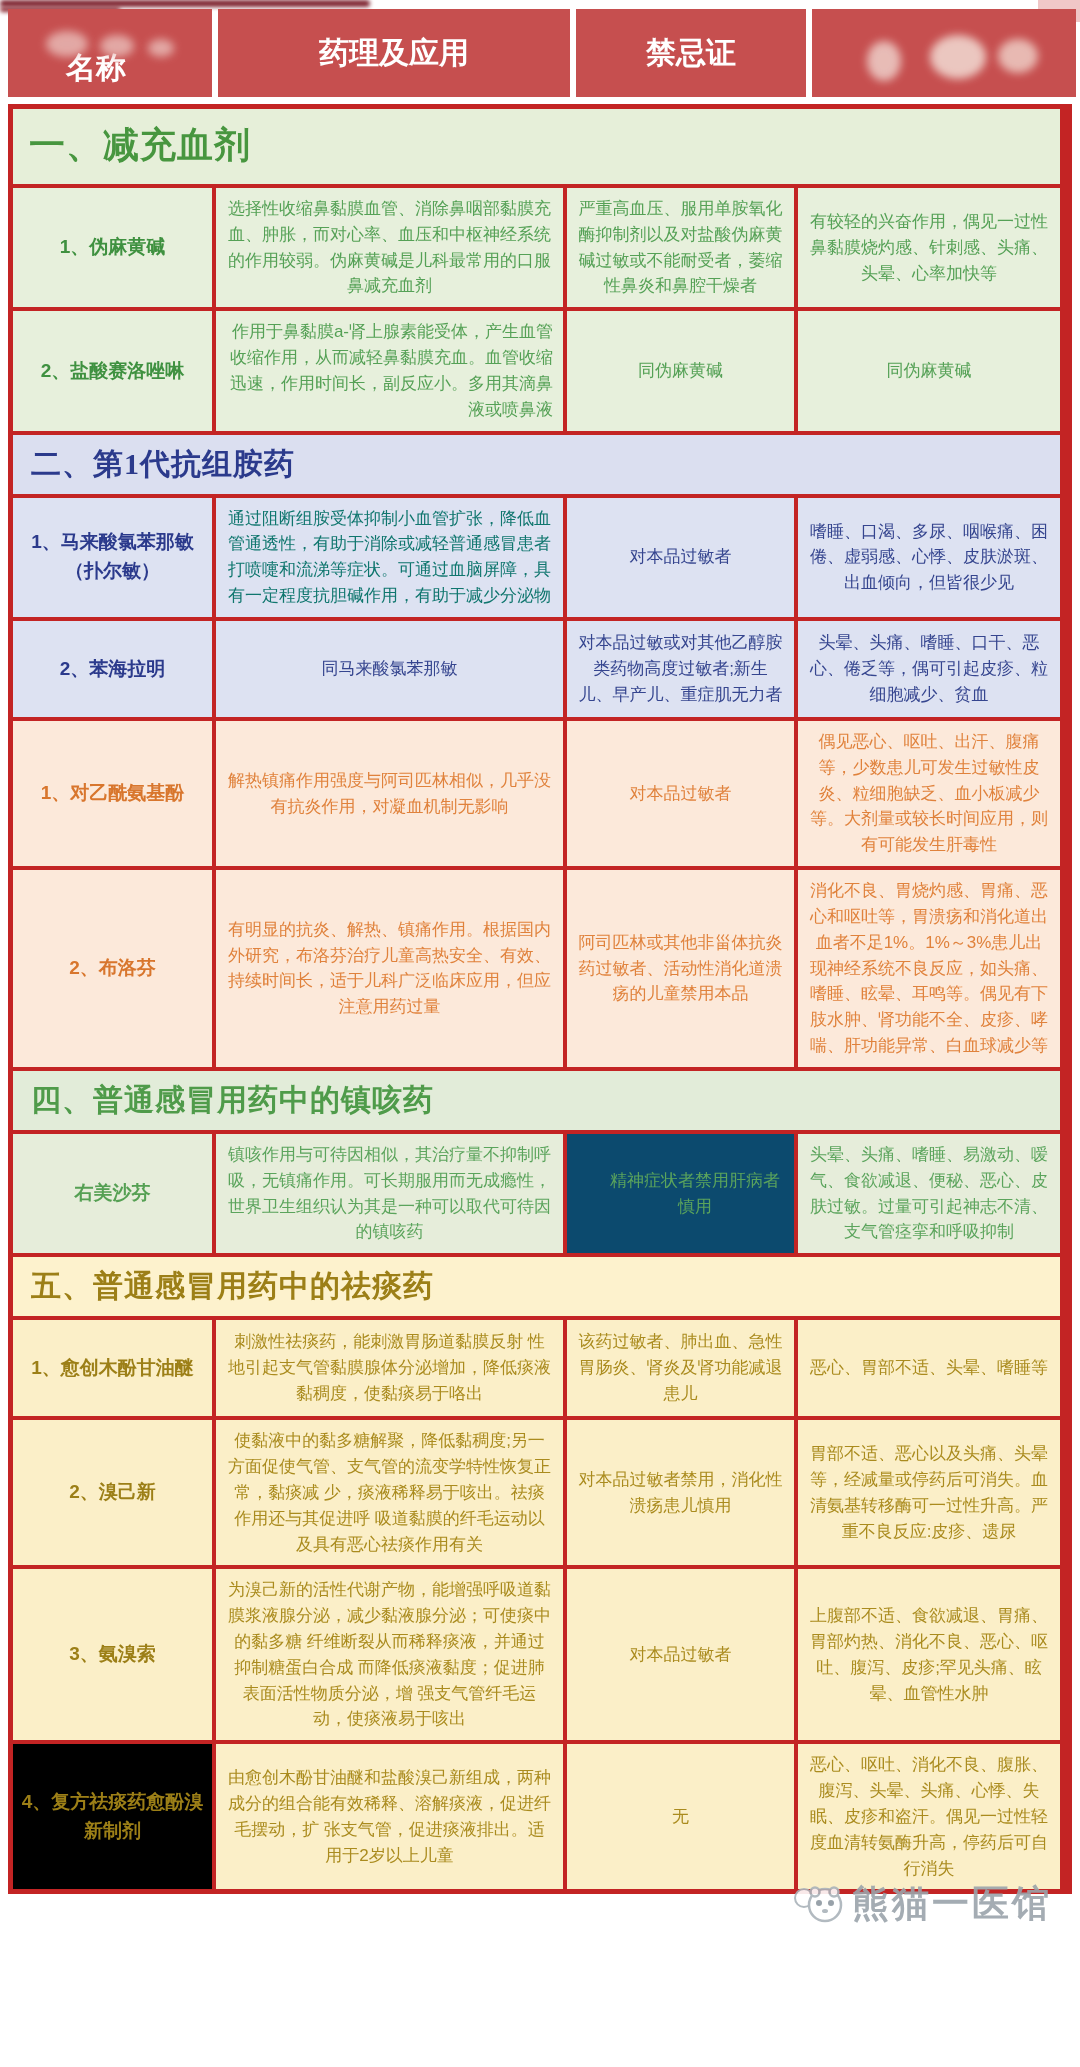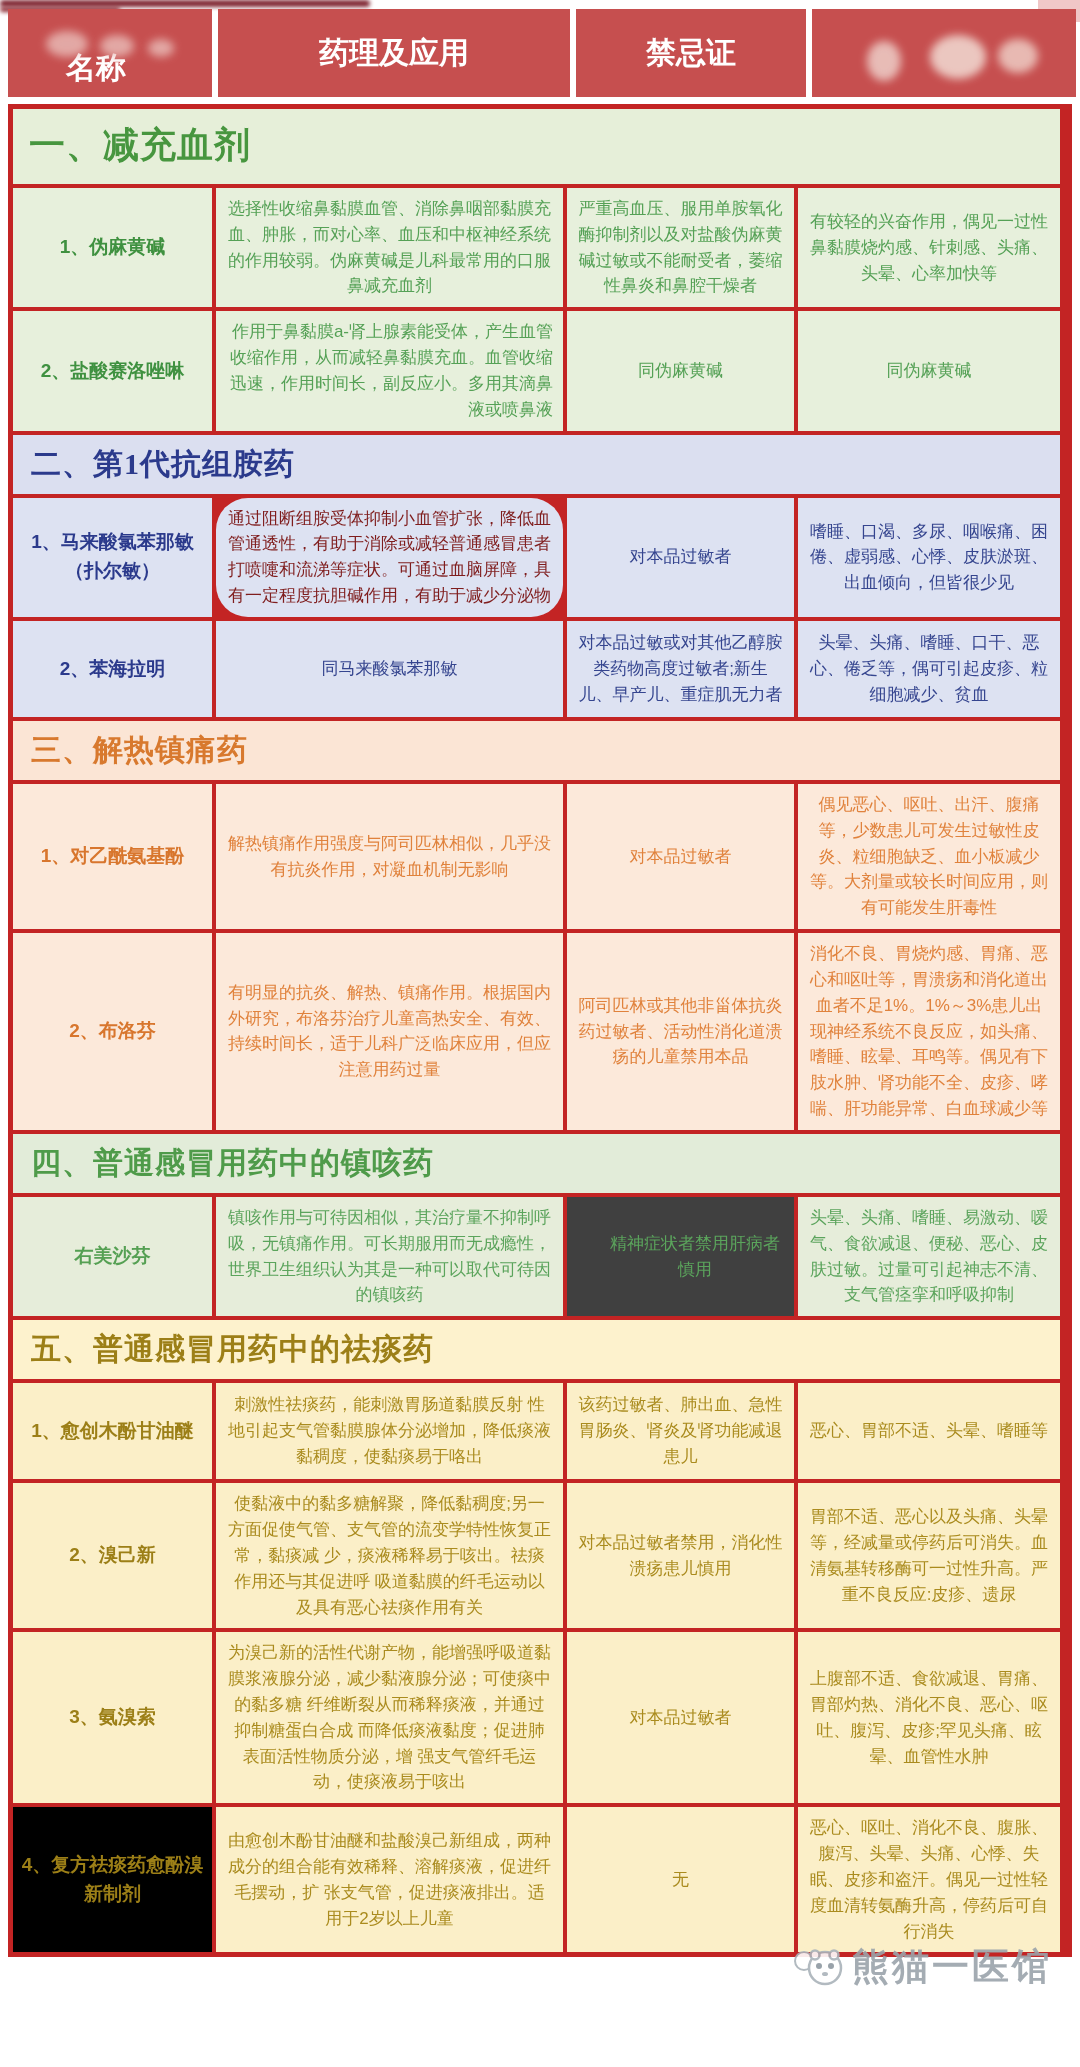--- a/index.html
+++ b/index.html
@@ -153,42 +153,41 @@
         <div class="cell contraindication-cell" style="background: rgb(231, 240, 220); color: rgb(85, 161, 86); min-height: 118px;">
           <div class="inner">同伪麻黄碱</div>
         </div>
         <div class="cell adverse-reaction-cell" style="background: rgb(231, 240, 220); color: rgb(85, 161, 86); min-height: 118px;">
           <div class="inner">同伪麻黄碱</div>
         </div>
         <div class="section-header" style="background: rgb(219, 223, 240); color: rgb(43, 58, 140);">二、第1代抗组胺药</div>
         <div class="cell name-cell drug-name-cell" style="background: rgb(221, 226, 242); color: rgb(43, 58, 140);">
           <div class="inner">1、马来酸氯苯那敏（扑尔敏）</div>
         </div>
-        <div class="cell pharmacology-cell" style="background: rgb(221, 226, 242); color: #7f1d1d; border-radius: 32px;">
+        <div class="cell pharmacology-cell" style="background: rgb(221, 226, 242); color: #0f766e;">
           <div class="inner">通过阻断组胺受体抑制小血管扩张，降低血管通透性，有助于消除或减轻普通感冒患者打喷嚏和流涕等症状。可通过血脑屏障，具有一定程度抗胆碱作用，有助于减少分泌物</div>
         </div>
         <div class="cell contraindication-cell" style="background: rgb(221, 226, 242); color: rgb(53, 69, 143);">
           <div class="inner">对本品过敏者</div>
         </div>
         <div class="cell adverse-reaction-cell" style="background: rgb(221, 226, 242); color: rgb(53, 69, 143);">
           <div class="inner">嗜睡、口渴、多尿、咽喉痛、困倦、虚弱感、心悸、皮肤淤斑、出血倾向，但皆很少见</div>
         </div>
         <div class="cell name-cell drug-name-cell" style="background: rgb(221, 226, 242); color: rgb(43, 58, 140); min-height: 96px;">
           <div class="inner">2、苯海拉明</div>
         </div>
         <div class="cell pharmacology-cell" style="background: rgb(221, 226, 242); color: rgb(53, 69, 143); min-height: 96px;">
           <div class="inner">同马来酸氯苯那敏</div>
         </div>
         <div class="cell contraindication-cell" style="background: rgb(221, 226, 242); color: rgb(53, 69, 143); min-height: 96px;">
           <div class="inner">对本品过敏或对其他乙醇胺类药物高度过敏者;新生儿、早产儿、重症肌无力者</div>
         </div>
         <div class="cell adverse-reaction-cell" style="background: rgb(221, 226, 242); color: rgb(53, 69, 143); min-height: 96px;">
           <div class="inner">头晕、头痛、嗜睡、口干、恶心、倦乏等，偶可引起皮疹、粒细胞减少、贫血</div>
         </div>
-        <div class="section-header" style="background: rgb(251, 229, 213); color: rgb(216, 121, 46);">三、解热镇痛药</div>
         <div class="cell name-cell drug-name-cell" style="background: rgb(252, 233, 218); color: rgb(216, 118, 45);">
           <div class="inner">1、对乙酰氨基酚</div>
         </div>
         <div class="cell pharmacology-cell" style="background: rgb(252, 233, 218); color: rgb(224, 130, 60);">
           <div class="inner">解热镇痛作用强度与阿司匹林相似，几乎没有抗炎作用，对凝血机制无影响</div>
         </div>
         <div class="cell contraindication-cell" style="background: rgb(252, 233, 218); color: rgb(224, 130, 60);">
           <div class="inner">对本品过敏者</div>
         </div>
         <div class="cell adverse-reaction-cell" style="background: rgb(252, 233, 218); color: rgb(224, 130, 60);">
@@ -206,21 +205,21 @@
         <div class="cell adverse-reaction-cell" style="background: rgb(252, 233, 218); color: rgb(224, 130, 60);">
           <div class="inner">消化不良、胃烧灼感、胃痛、恶心和呕吐等，胃溃疡和消化道出血者不足1%。1%～3%患儿出现神经系统不良反应，如头痛、嗜睡、眩晕、耳鸣等。偶见有下肢水肿、肾功能不全、皮疹、哮喘、肝功能异常、白血球减少等</div>
         </div>
         <div class="section-header" style="background: rgb(226, 236, 217); color: rgb(79, 155, 74);">四、普通感冒用药中的镇咳药</div>
         <div class="cell name-cell drug-name-cell" style="background: rgb(230, 237, 218); color: rgb(85, 160, 83); min-height: 112px;">
           <div class="inner">右美沙芬</div>
         </div>
         <div class="cell pharmacology-cell" style="background: rgb(230, 237, 218); color: rgb(91, 164, 92); min-height: 112px;">
           <div class="inner">镇咳作用与可待因相似，其治疗量不抑制呼吸，无镇痛作用。可长期服用而无成瘾性，世界卫生组织认为其是一种可以取代可待因的镇咳药</div>
         </div>
-        <div class="cell contraindication-cell" style="background: #404040; color: rgb(91, 164, 92); min-height: 112px; padding-left: 39px;">
+        <div class="cell contraindication-cell" style="background: #0c4a6e; color: rgb(91, 164, 92); min-height: 112px; padding-left: 39px;">
           <div class="inner">精神症状者禁用肝病者慎用</div>
         </div>
         <div class="cell adverse-reaction-cell" style="background: rgb(230, 237, 218); color: rgb(91, 164, 92); min-height: 112px;">
           <div class="inner">头晕、头痛、嗜睡、易激动、嗳气、食欲减退、便秘、恶心、皮肤过敏。过量可引起神志不清、支气管痉挛和呼吸抑制</div>
         </div>
         <div class="section-header" style="background: rgb(253, 242, 205); color: rgb(156, 127, 23);">五、普通感冒用药中的祛痰药</div>
         <div class="cell name-cell drug-name-cell" style="background: rgb(251, 239, 200); color: rgb(156, 127, 23); min-height: 96px;">
           <div class="inner">1、愈创木酚甘油醚</div>
         </div>
         <div class="cell pharmacology-cell" style="background: rgb(251, 239, 200); color: rgb(170, 139, 30); min-height: 96px;">

